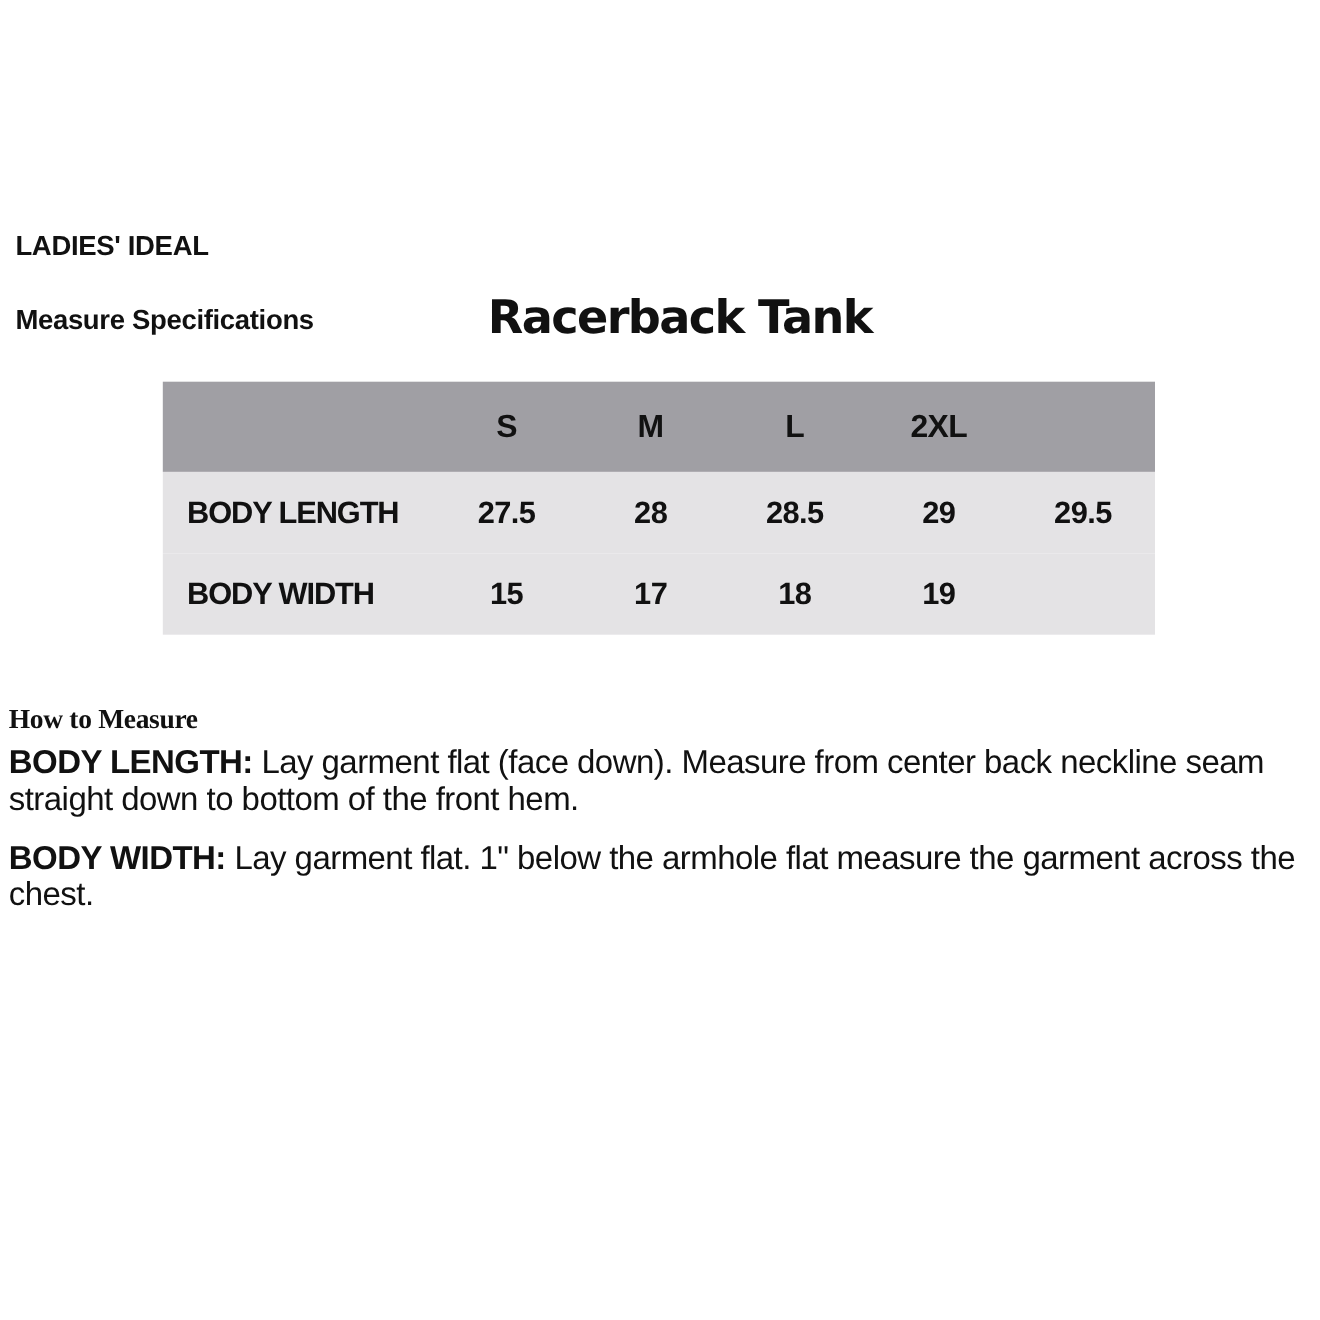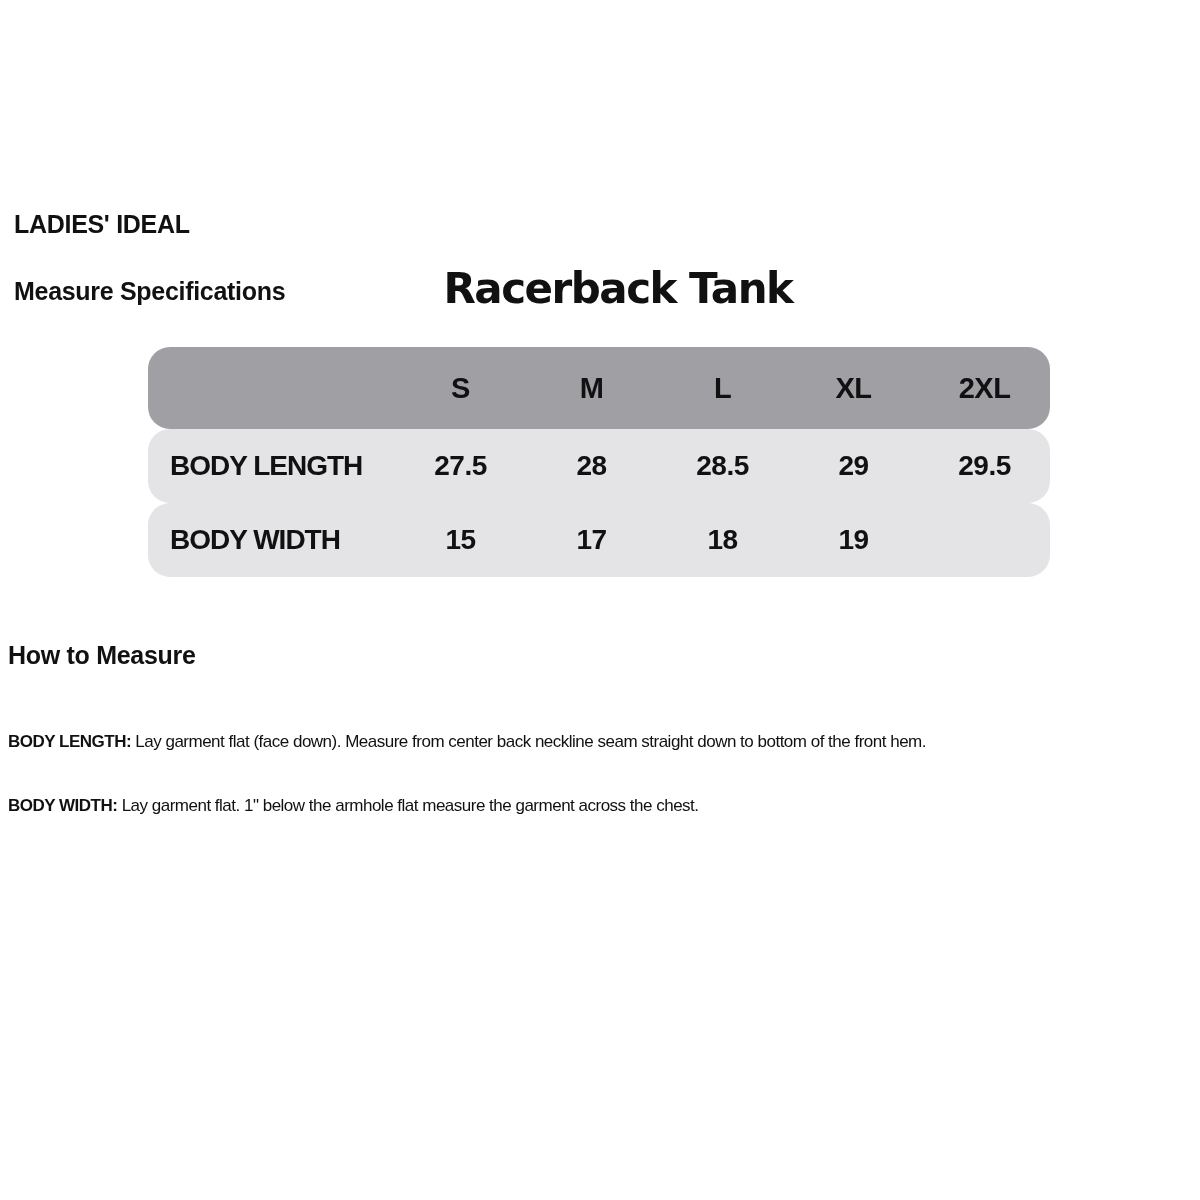--- a/index.html
+++ b/index.html
@@ -1,15 +1,15 @@
 <!DOCTYPE html>
 <html><head>
 <meta charset="utf-8">
 <style>
-  * { margin: 0; padding: 0; box-sizing: border-box; border-radius: 22px; }
+  * { margin: 0; padding: 0; box-sizing: border-box; }
   html, body {
     width: 1200px;
     height: 1200px;
     background: #ffffff;
     font-family: "Liberation Sans", sans-serif;
     color: #111111;
     overflow: hidden;
   }
   .page { position: relative; width: 1200px; height: 1200px; background: #ffffff; }
 
@@ -67,27 +67,28 @@
   .cell-size { font-size: 29px; }
   .cell-label { font-size: 28px; letter-spacing: -1px; }
   .cell-value { font-size: 28px; }
 
   .how-heading {
     position: absolute;
     left: 8px; top: 641px;
     font-size: 25px;
     font-weight: bold;
     letter-spacing: -0.3px;
+    font-family: Liberation Serif, serif;
   }
   .measure-text {
     position: absolute;
-    left: 8px; top: 720px;
+    left: 8px; top: 677px;
     width: 1185px;
-    font-size: 17px;
-    line-height: 43px;
+    font-size: 30px;
+    line-height: 33px;
     letter-spacing: -0.5px;
   }
   .measure-text p { margin: 0 0 21px 0; }
   .measure-text .lead { font-weight: bold; }
 </style>
 </head>
 <body>
 
 <div class="page">
 
@@ -96,21 +97,20 @@
   <div class="section-title">Measure Specifications</div>
 
   <div class="product-title">Racerback Tank</div>
 
   <div class="spec-table">
     <div class="spec-header">
       <div class="cell cell-corner"></div>
       <div class="cell cell-size">S</div>
       <div class="cell cell-size">M</div>
       <div class="cell cell-size">L</div>
-      <div class="cell cell-size">XL</div>
       <div class="cell cell-size">2XL</div>
     </div>
 
     <div class="spec-row">
       <div class="cell cell-label">BODY LENGTH</div>
       <div class="cell cell-value">27.5</div>
       <div class="cell cell-value">28</div>
       <div class="cell cell-value">28.5</div>
       <div class="cell cell-value">29</div>
       <div class="cell cell-value">29.5</div>

